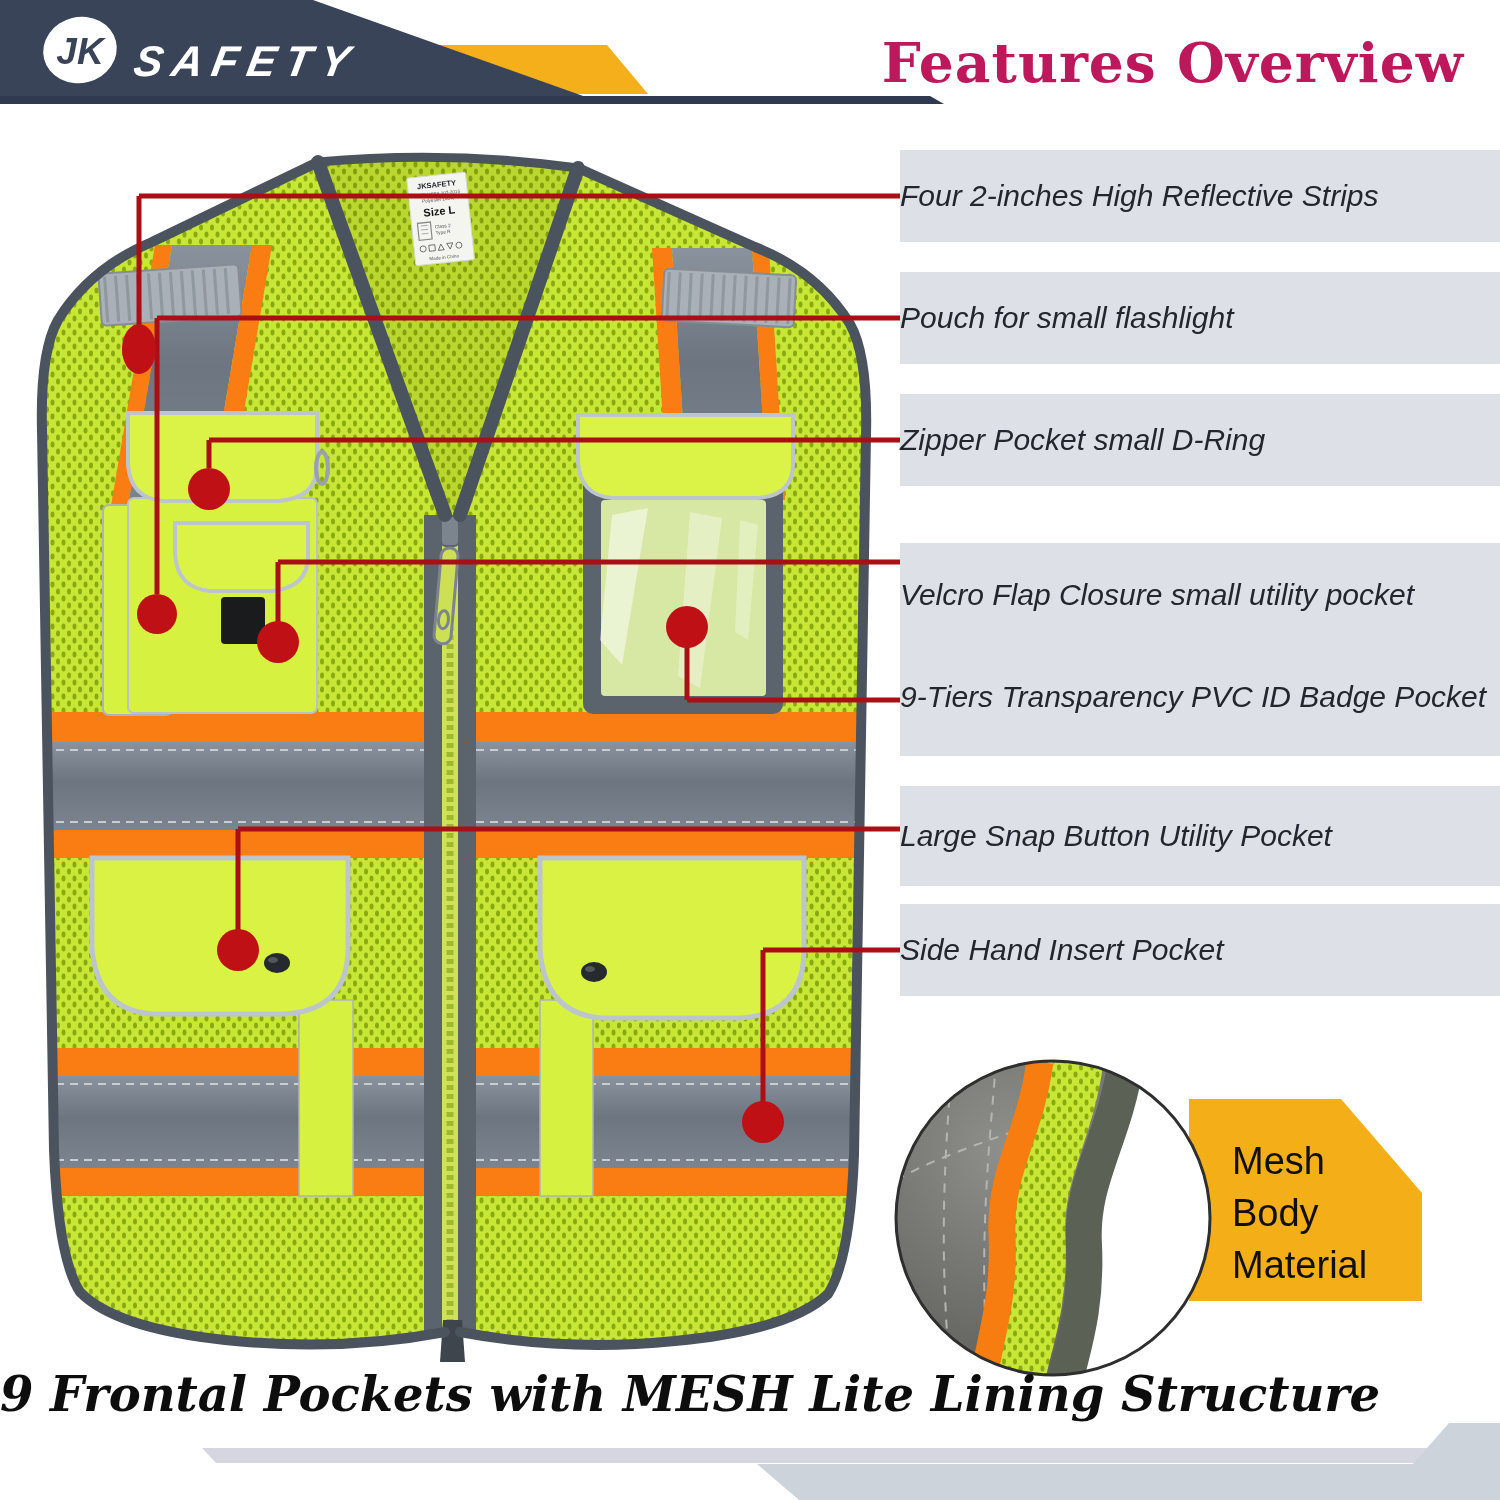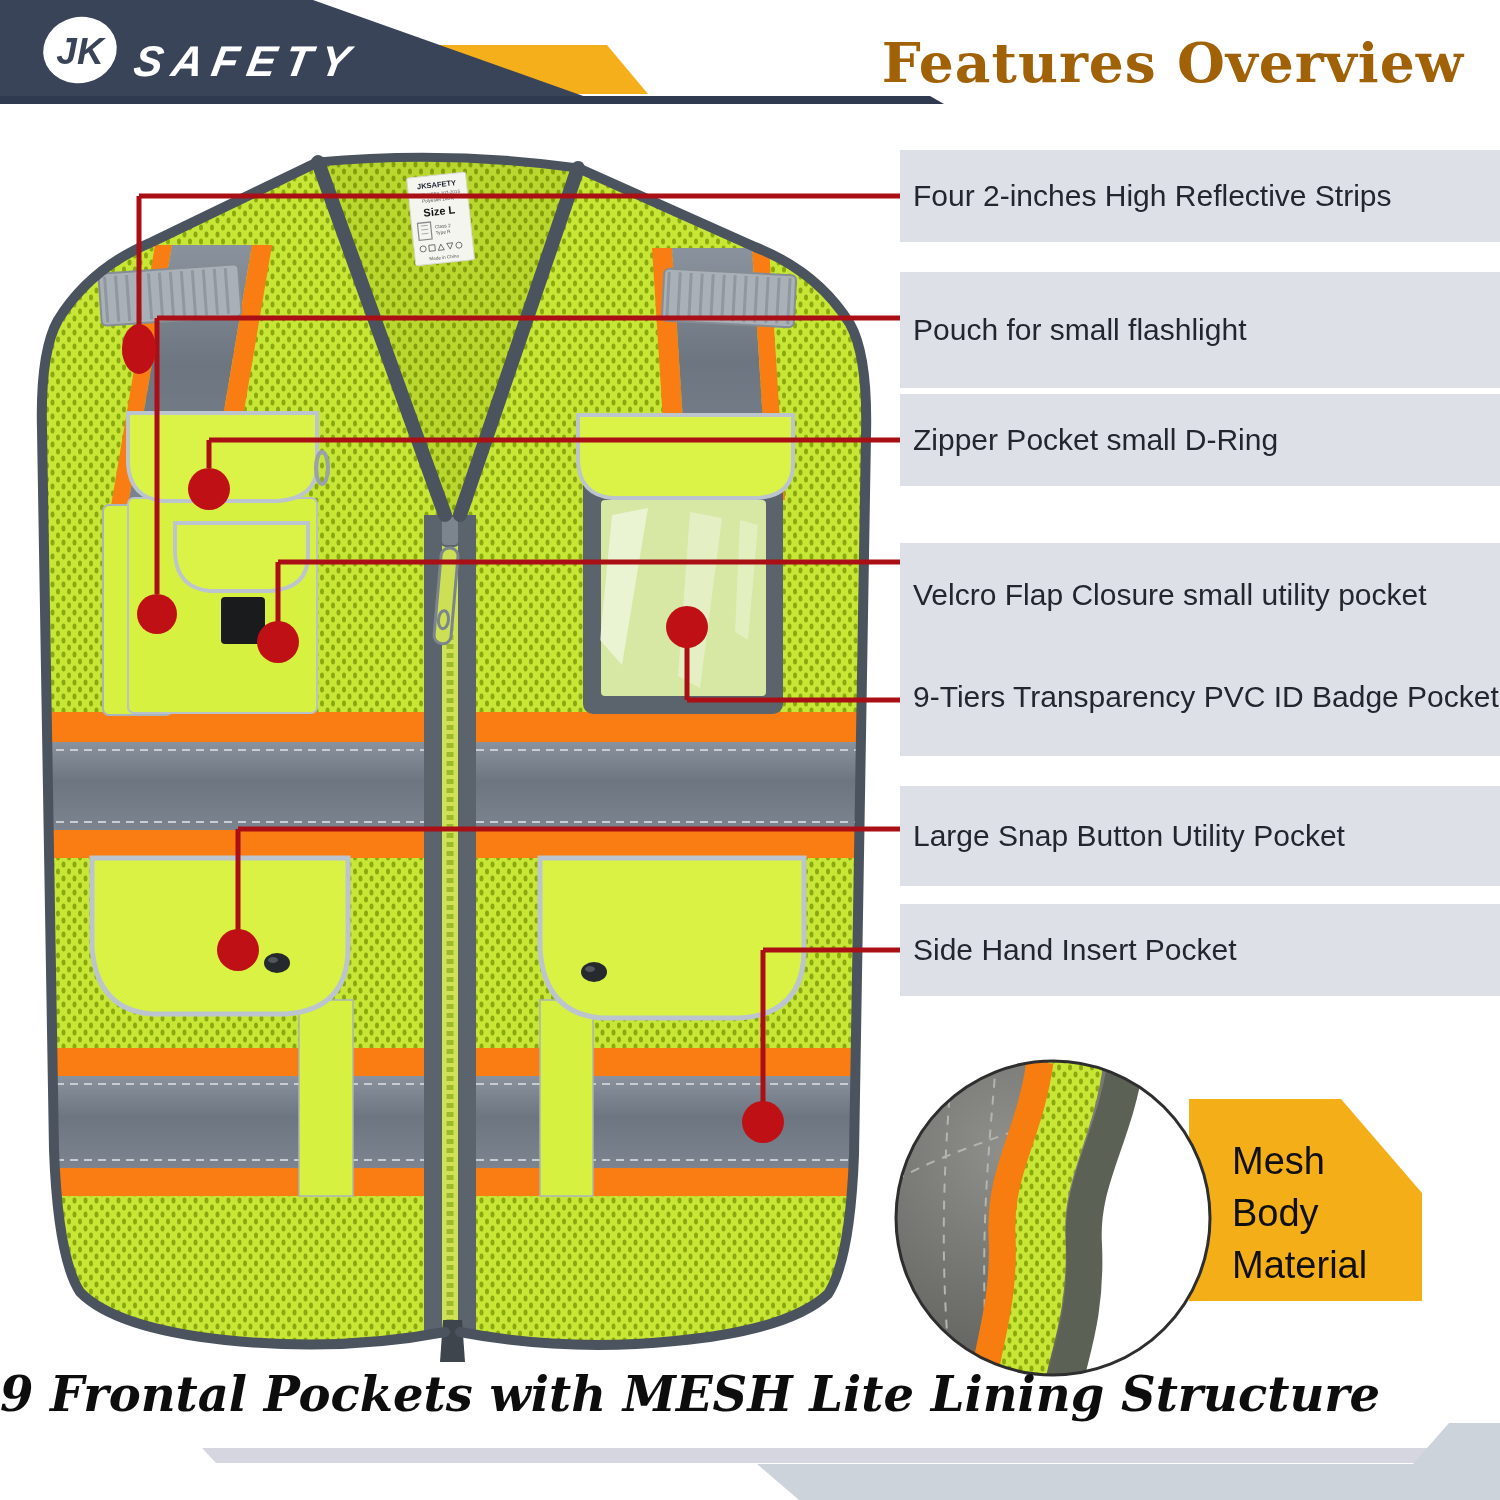--- a/index.html
+++ b/index.html
@@ -5,29 +5,29 @@
   html,body{margin:0;padding:0;}
   body{
     width:1500px;height:1500px;position:relative;background:#ffffff;
     font-family:"Liberation Sans", sans-serif;overflow:hidden;
   }
   #scene{position:absolute;left:0;top:0;width:1500px;height:1500px;z-index:1;}
   .overlay{position:absolute;z-index:2;}
   #page-title{
     top:30px;right:36px;width:620px;text-align:right;
     font-family:"DejaVu Serif", serif;font-weight:bold;
-    font-size:55px;color:#a16207;letter-spacing:1px;
+    font-size:55px;color:#be185d;letter-spacing:1px;
   }
   .bar{
     left:900px;right:0;background:#dde1e7;color:#23262e;
     font-size:30px;line-height:1.22;display:flex;align-items:center;
-    padding-left:13px;box-sizing:border-box;
+    box-sizing:border-box;font-style:italic;
   }
   .b1{top:150px;height:92px}
-  .b2{top:272px;height:116px}
+  .b2{top:272px;height:92px}
   .b3{top:394px;height:92px}
   .b4{top:543px;height:104px}
   .b5{top:638px;height:118px}
   .b6{top:786px;height:100px}
   .b7{top:904px;height:92px}
   #tagline{
     top:1366px;left:0;width:1500px;text-align:left;
     font-family:"DejaVu Serif", serif;font-style:italic;font-weight:bold;
     font-size:48px;color:#0d0d0d;
   }

